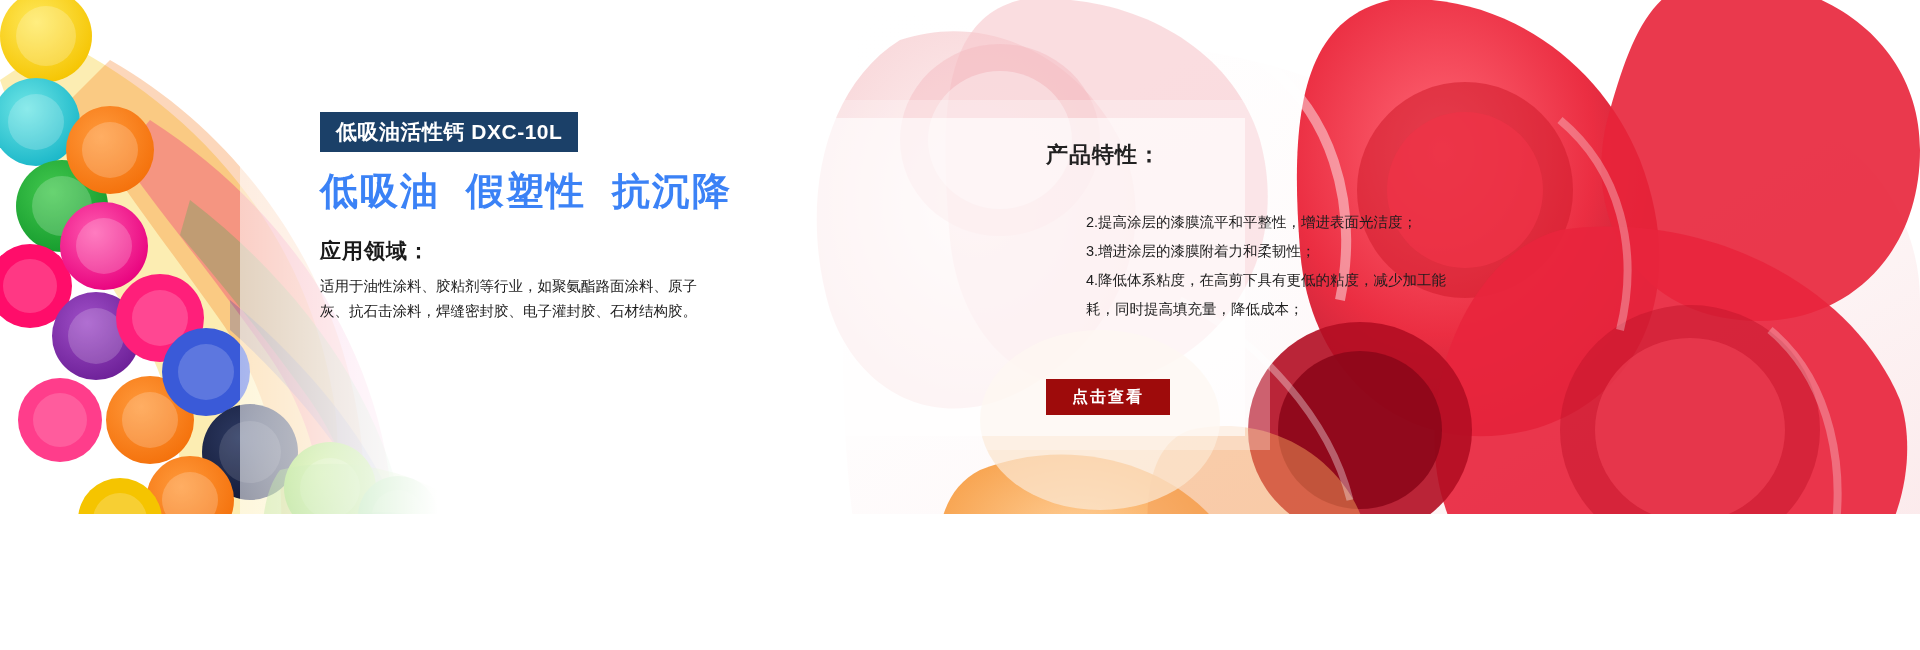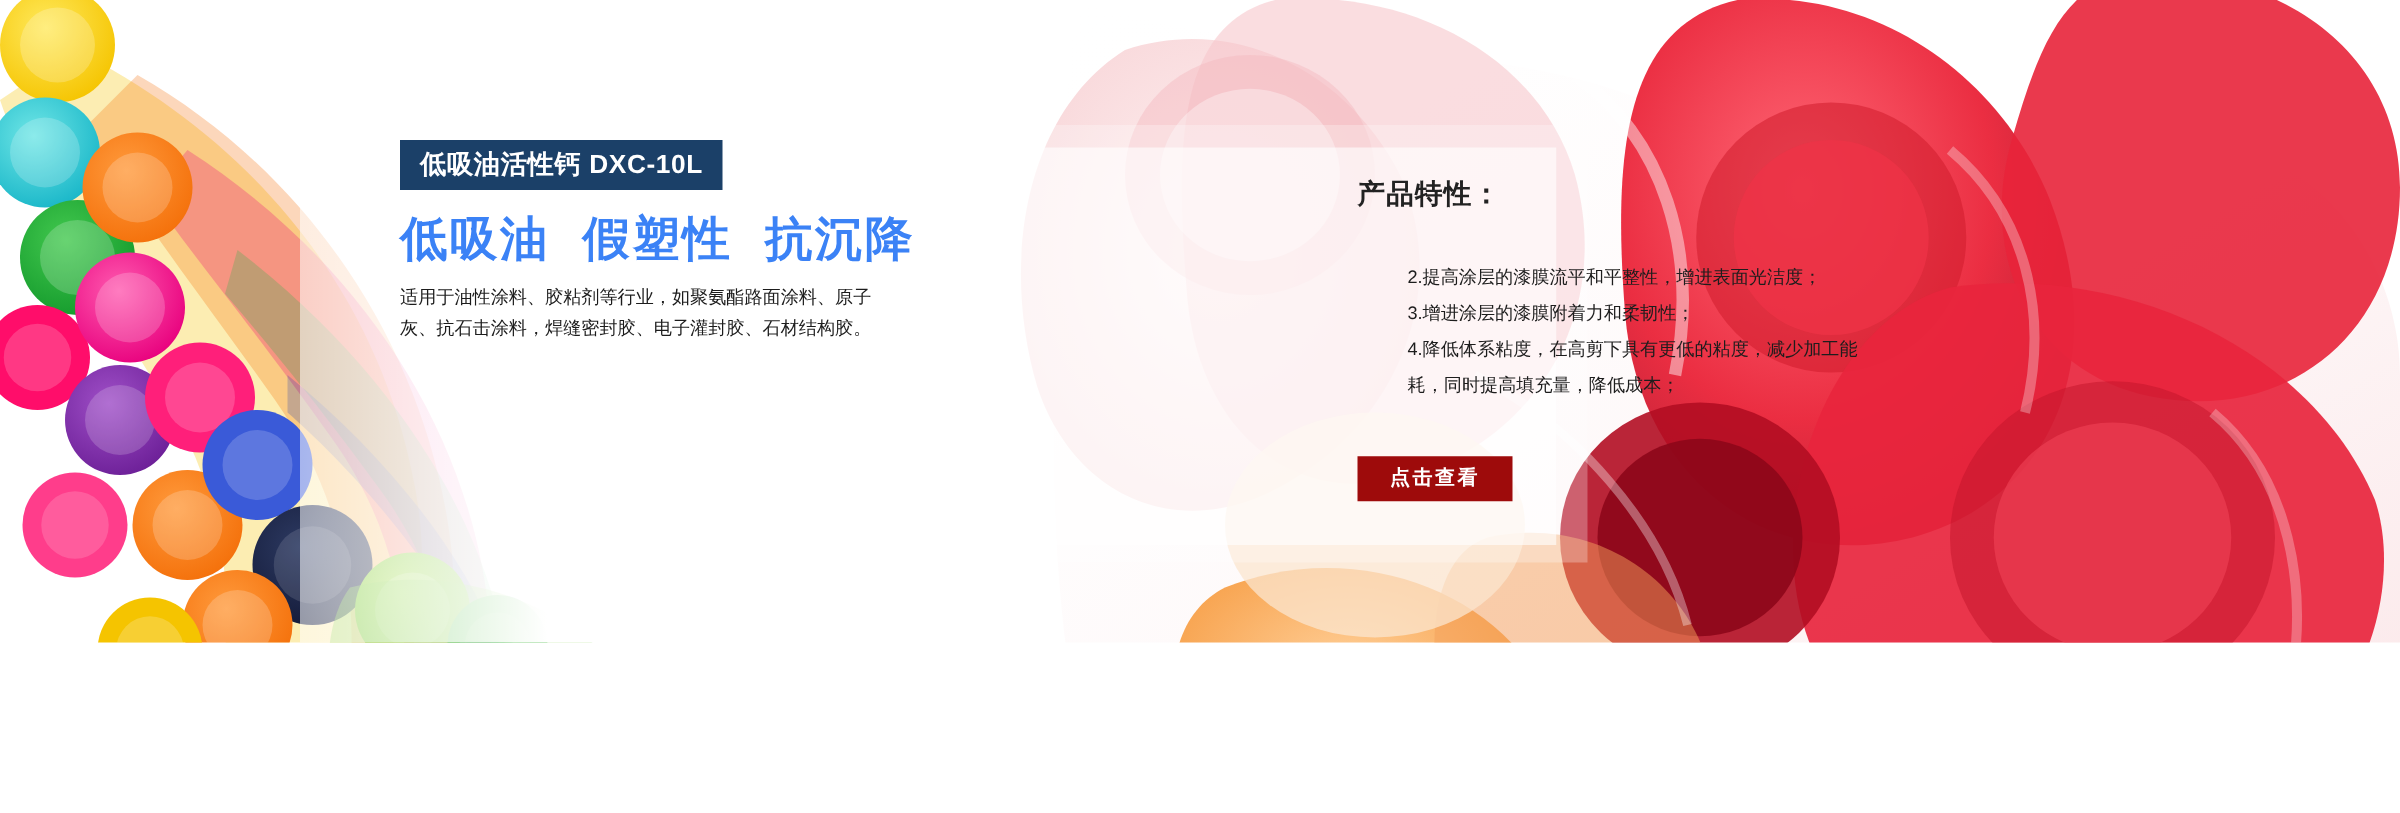--- a/index.html
+++ b/index.html
@@ -53,28 +53,28 @@
   }
   .field-body{
     margin-top:9px;font-size:14.5px;line-height:1.75;color:#1c1c1c;width:400px;
   }
 
   
   .panel{
     position:absolute;left:805px;top:118px;width:440px;height:318px;
     background:rgba(255,255,255,.62);
   }
-  .panel-inner{position:absolute;left:1086px;top:140px;width:420px;}
+  .panel-inner{position:absolute;left:1046px;top:140px;width:420px;}
   .panel-title{
     font-size:22px;font-weight:bold;color:#222;letter-spacing:1px;
   }
   .panel-list{margin-top:38px;font-size:14.5px;line-height:2.0;color:#1d1d1d;width:385px;}
   .panel-list li{list-style:none;}
   .btn-view{
-    display:inline-block;margin-top:26px;background:#9e0b0b;color:#ffffff;
+    display:inline-block;margin-top:40px;background:#9e0b0b;color:#ffffff;
     font-size:16px;font-weight:bold;letter-spacing:2px;
     padding:10px 26px;line-height:1;cursor:pointer;border:none;
   }
 </style>
 </head>
 <body>
 
 <div id="stage">
 
   <div class="bg-layer">
@@ -235,20 +235,21 @@
   <div class="left-col">
 
     <div class="title-badge">低吸油活性钙 DXC-10L</div>
 
 
     <div class="big-words">
       <span>低吸油</span><span>假塑性</span><span>抗沉降</span>
     </div>
 
 
+    <div class="field-head">应用领域：</div>
     <div class="field-body">适用于油性涂料、胶粘剂等行业，如聚氨酯路面涂料、原子灰、抗石击涂料，焊缝密封胶、电子灌封胶、石材结构胶。</div>
   </div>
 
   <div class="panel"></div>
 
   <div class="panel-inner">
     <div class="panel-title">产品特性：</div>
     <ul class="panel-list">
       <li>2.提高涂层的漆膜流平和平整性，增进表面光洁度；</li>
       <li>3.增进涂层的漆膜附着力和柔韧性；</li>

